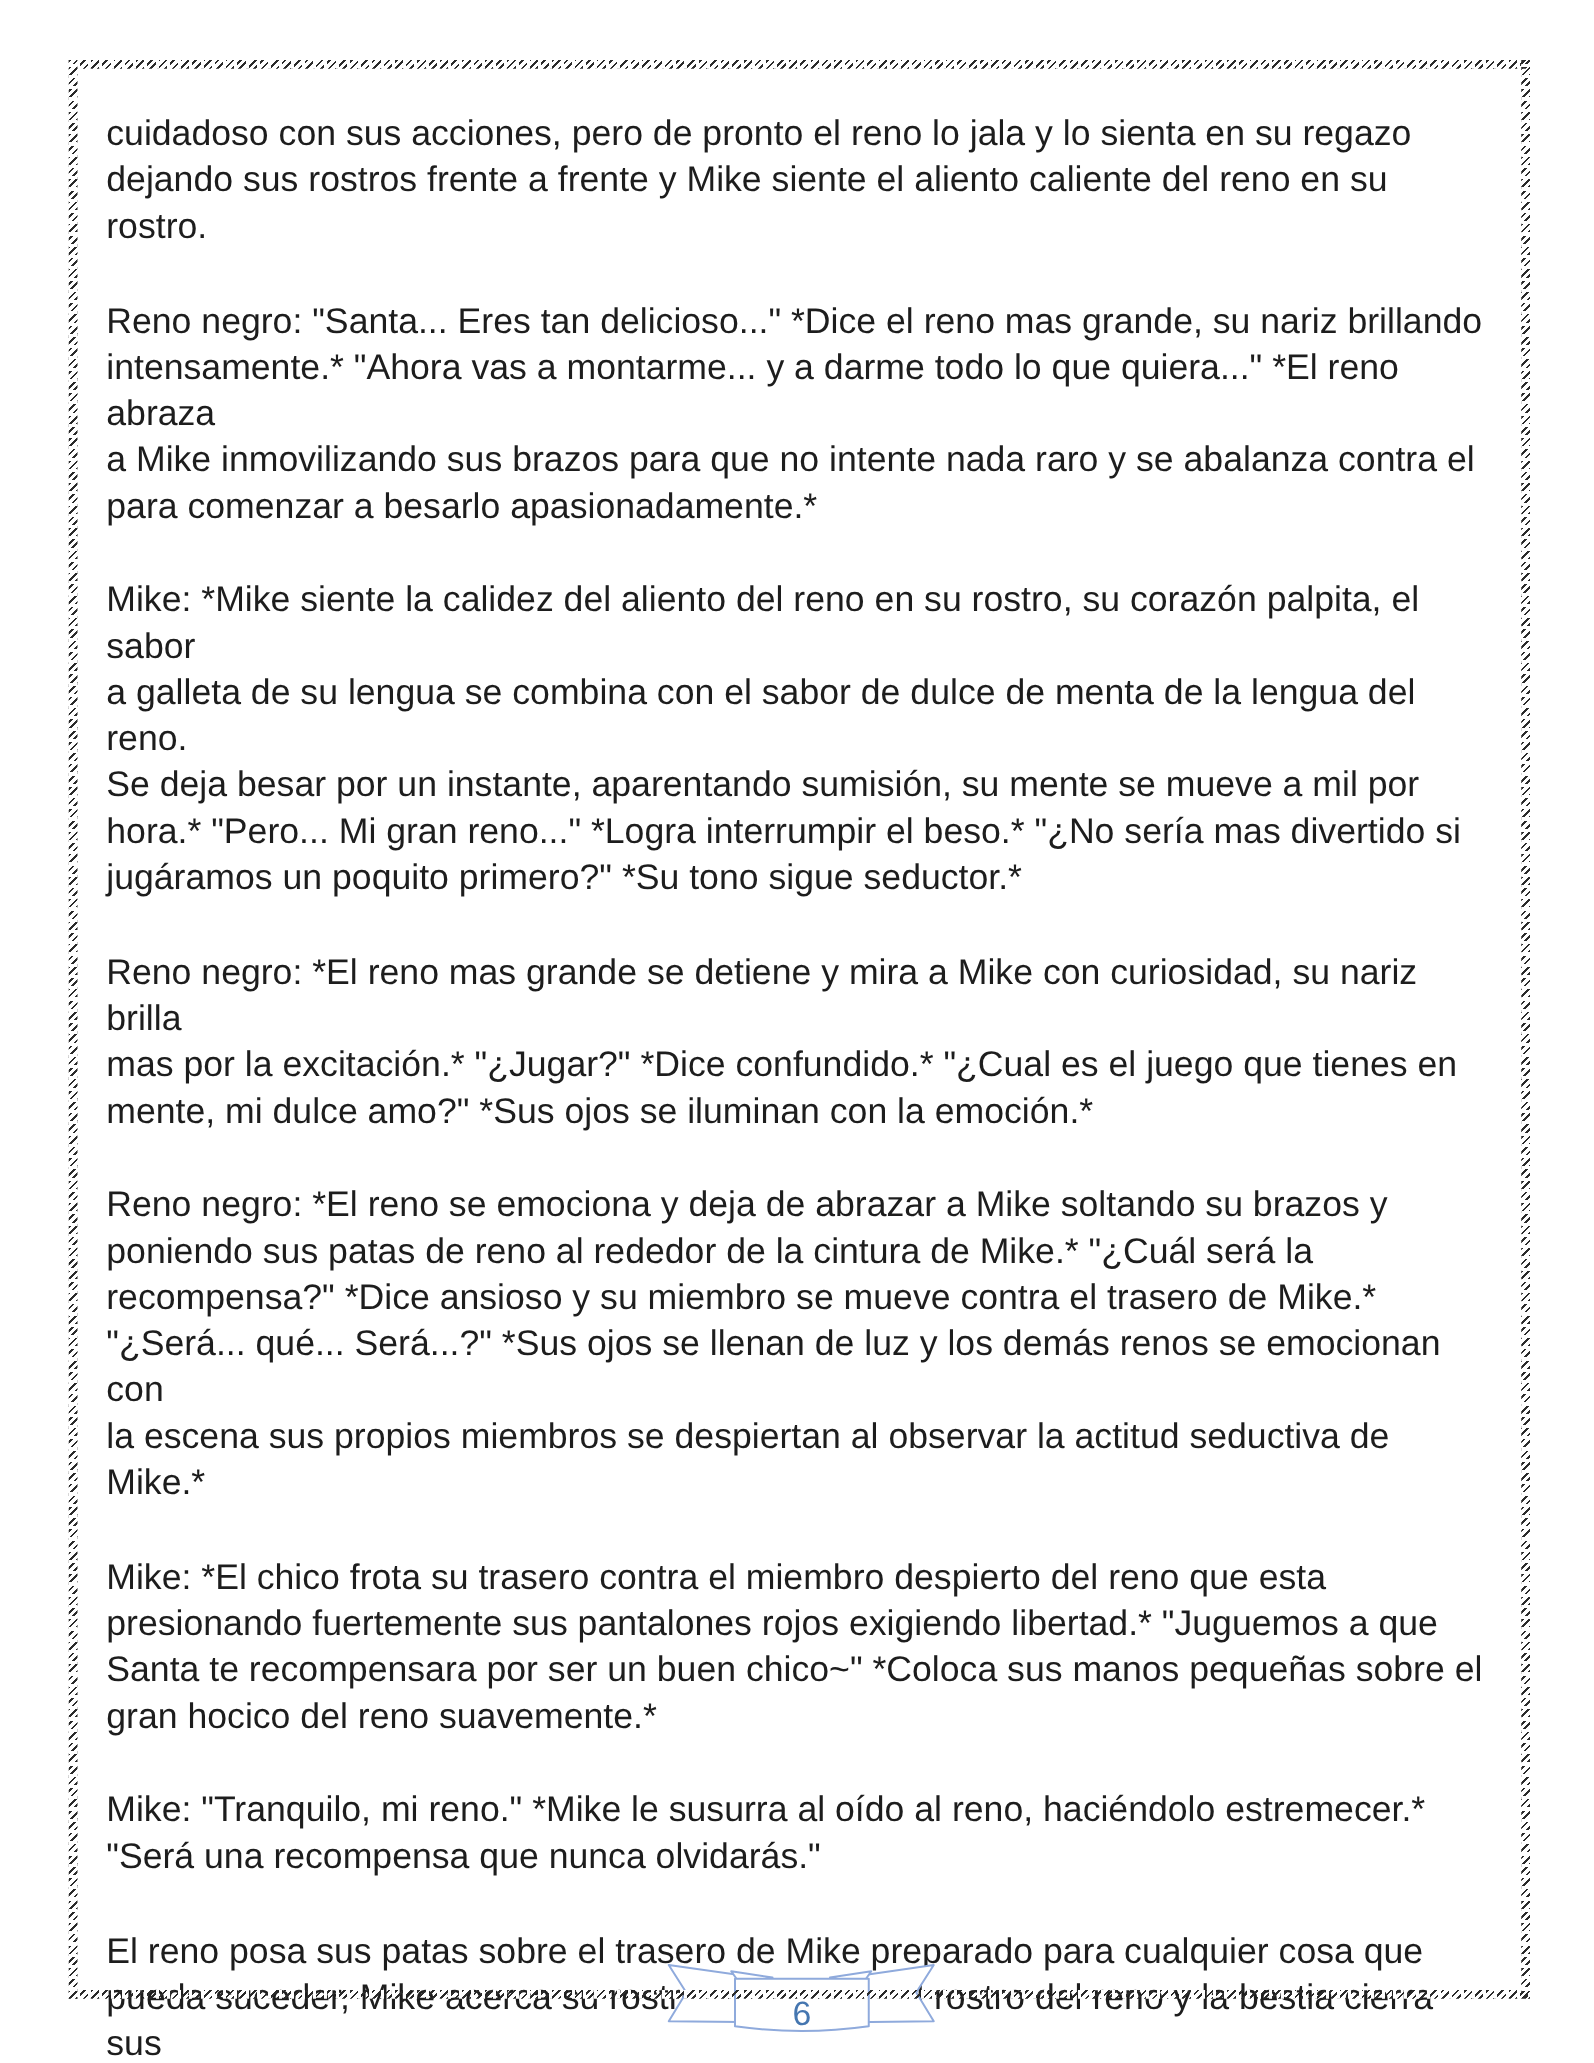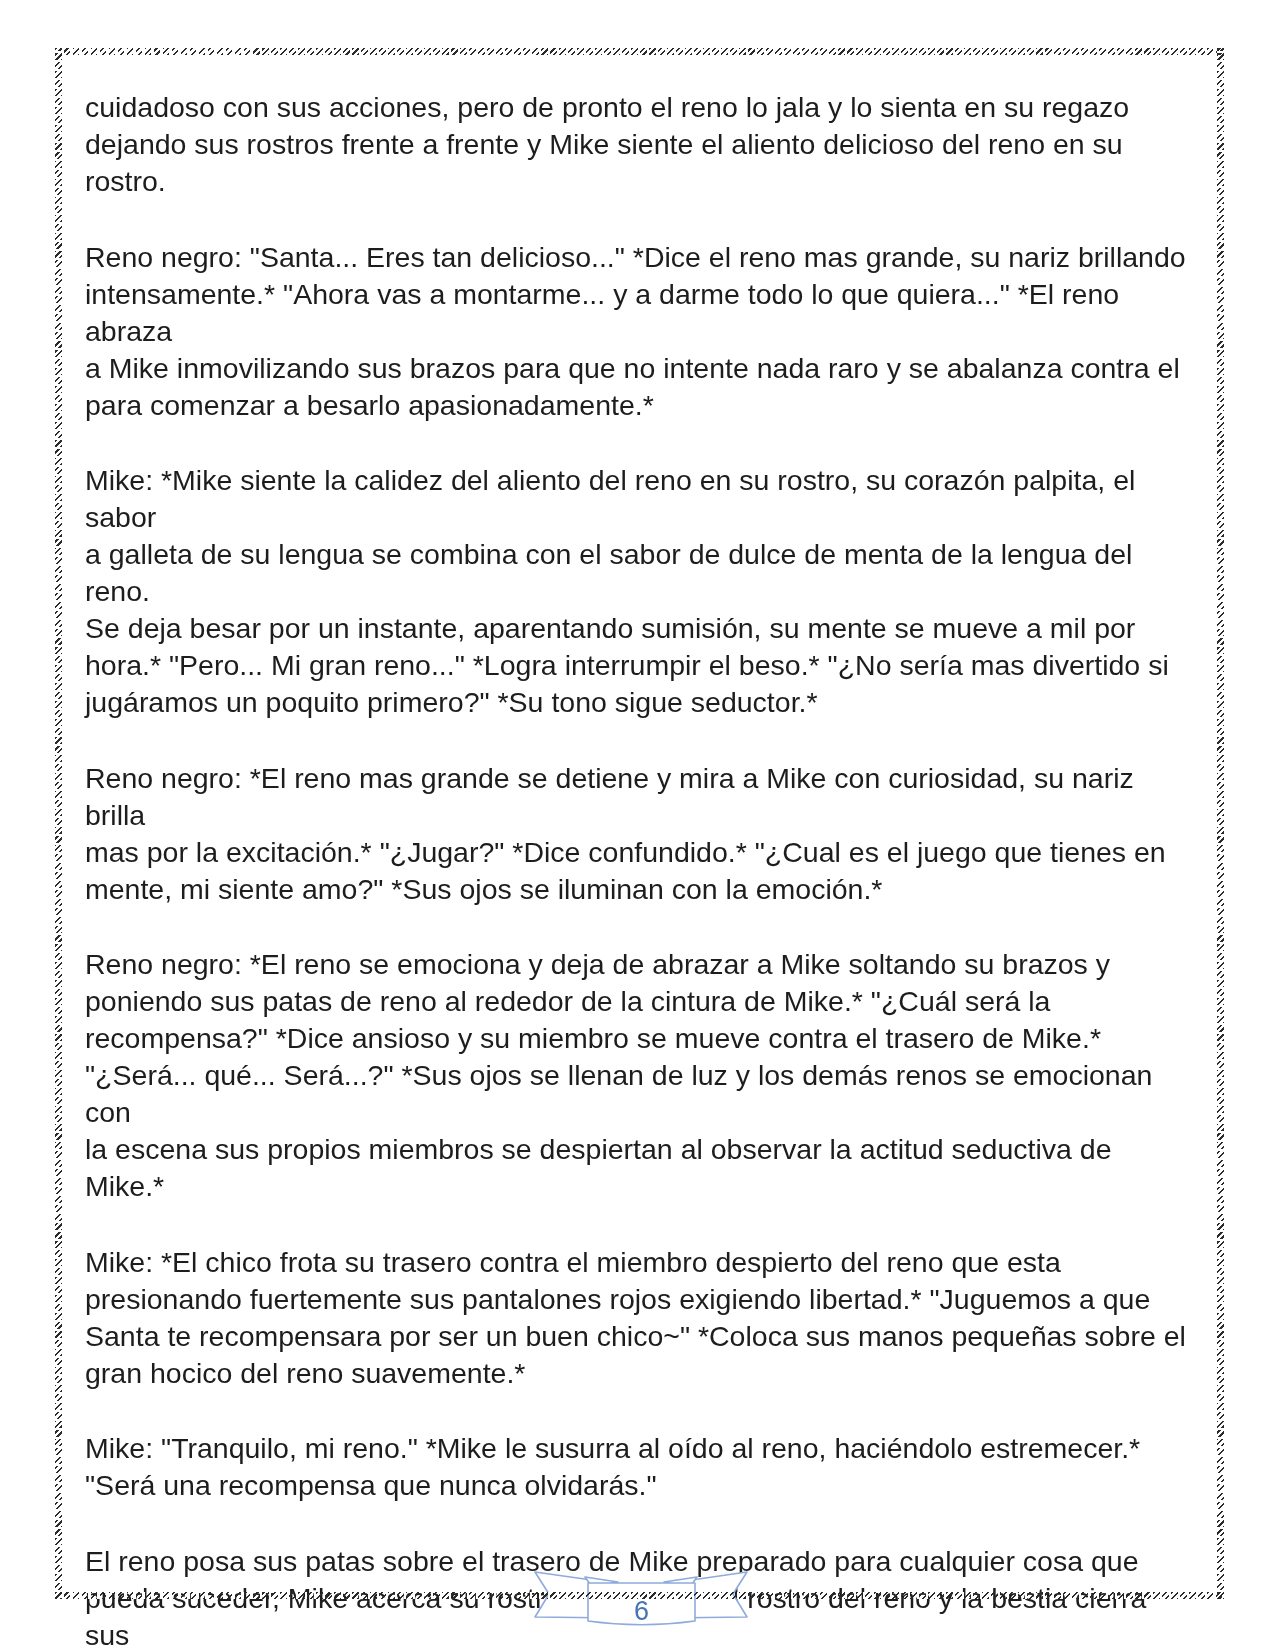--- a/index.html
+++ b/index.html
@@ -85,33 +85,33 @@
 
 <div class="page">
 
   <div class="b b-top hatch-h"></div>
   <div class="b b-bottom hatch-h"></div>
   <div class="b b-left hatch-v"></div>
   <div class="b b-right hatch-v"></div>
 
   <div class="content">
     <p>cuidadoso con sus acciones, pero de pronto el reno lo jala y lo sienta en su regazo
-dejando sus rostros frente a frente y Mike siente el aliento delicioso del reno en su rostro.</p>
+dejando sus rostros frente a frente y Mike siente el aliento caliente del reno en su rostro.</p>
     <p>Reno negro: "Santa... Eres tan delicioso..." *Dice el reno mas grande, su nariz brillando
 intensamente.* "Ahora vas a montarme... y a darme todo lo que quiera..." *El reno abraza
 a Mike inmovilizando sus brazos para que no intente nada raro y se abalanza contra el
 para comenzar a besarlo apasionadamente.*</p>
     <p>Mike: *Mike siente la calidez del aliento del reno en su rostro, su corazón palpita, el sabor
 a galleta de su lengua se combina con el sabor de dulce de menta de la lengua del reno.
 Se deja besar por un instante, aparentando sumisión, su mente se mueve a mil por
 hora.* "Pero... Mi gran reno..." *Logra interrumpir el beso.* "¿No sería mas divertido si
 jugáramos un poquito primero?" *Su tono sigue seductor.*</p>
     <p>Reno negro: *El reno mas grande se detiene y mira a Mike con curiosidad, su nariz brilla
 mas por la excitación.* "¿Jugar?" *Dice confundido.* "¿Cual es el juego que tienes en
-mente, mi siente amo?" *Sus ojos se iluminan con la emoción.*</p>
+mente, mi dulce amo?" *Sus ojos se iluminan con la emoción.*</p>
     <p>Reno negro: *El reno se emociona y deja de abrazar a Mike soltando su brazos y
 poniendo sus patas de reno al rededor de la cintura de Mike.* "¿Cuál será la
 recompensa?" *Dice ansioso y su miembro se mueve contra el trasero de Mike.*
 "¿Será... qué... Será...?" *Sus ojos se llenan de luz y los demás renos se emocionan con
 la escena sus propios miembros se despiertan al observar la actitud seductiva de Mike.*</p>
     <p>Mike: *El chico frota su trasero contra el miembro despierto del reno que esta
 presionando fuertemente sus pantalones rojos exigiendo libertad.* "Juguemos a que
 Santa te recompensara por ser un buen chico~" *Coloca sus manos pequeñas sobre el
 gran hocico del reno suavemente.*</p>
     <p>Mike: "Tranquilo, mi reno." *Mike le susurra al oído al reno, haciéndolo estremecer.*

